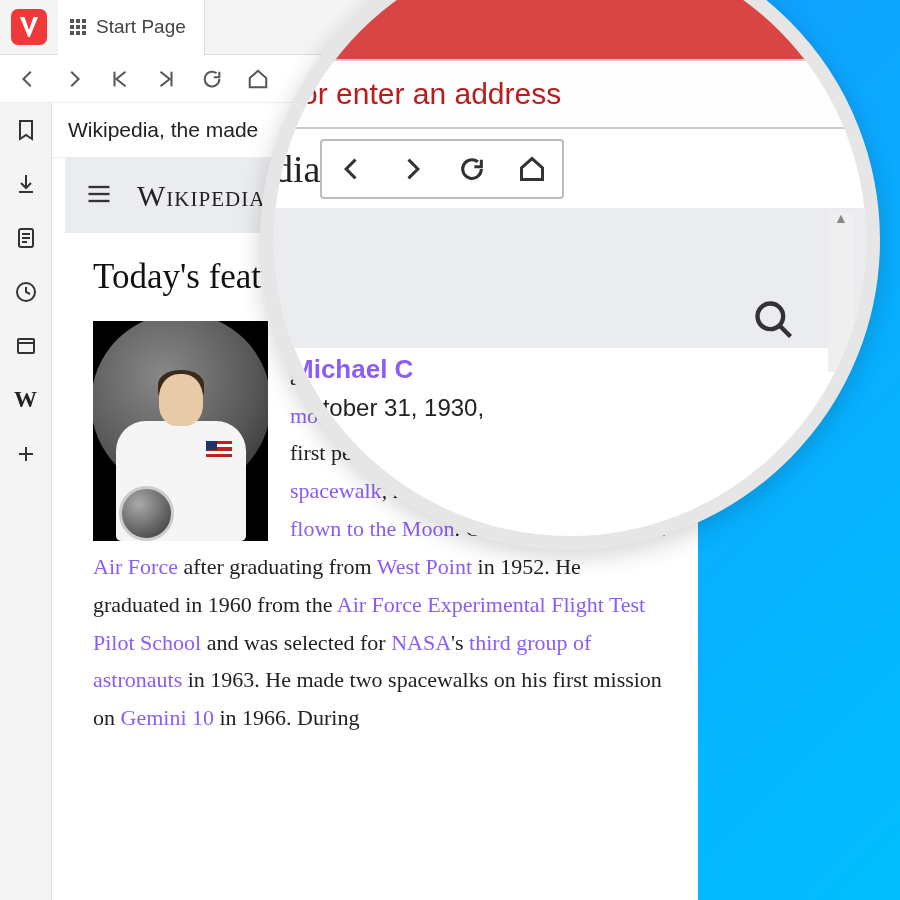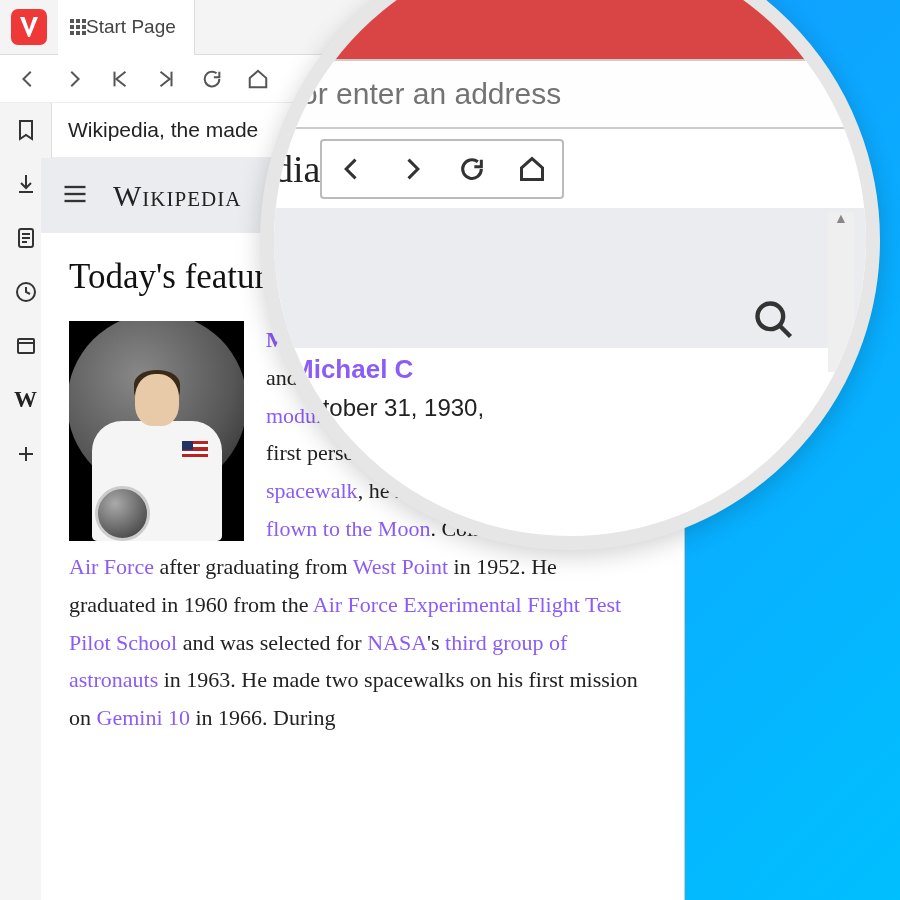--- a/index.html
+++ b/index.html
@@ -40,20 +40,21 @@
   width: 18px; height: 20px;
   background: #fff;
   clip-path: polygon(0 0, 25% 0, 50% 65%, 75% 0, 100% 0, 55% 100%, 45% 100%);
 }
 .tab-strip { display: flex; align-items: center; height: 100%; }
 .tab {
   height: 55px;
   padding: 0 18px 0 12px;
   display: flex;
   align-items: center;
+  gap: 10px;
   background: #fff;
   border-right: 1px solid #ddd;
   font-size: 19px;
   color: #444;
 }
 .apps-icon {
   display: grid;
   grid-template-columns: repeat(3, 4px);
   grid-template-rows: repeat(3, 4px);
   gap: 2px;
@@ -104,21 +105,21 @@
   display: flex;
   align-items: center;
   justify-content: center;
   color: #444;
   cursor: pointer;
 }
 .panel-icon svg { width: 24px; height: 24px; stroke: #333; fill: none; stroke-width: 2; }
 .panel-icon.wiki { font-family: Georgia, serif; font-size: 23px; font-weight: bold; color: #222; }
 .content-area {
   position: absolute;
-  left: 41px; top: 158px;
+  left: 65px; top: 158px;
   width: 633px;
   height: 742px;
   background: #fff;
   overflow: hidden;
 }
 .wiki-header {
   height: 75px;
   background: #eaecf0;
   display: flex;
   align-items: center;
@@ -234,21 +235,21 @@
 .mag-red { height: 115px; background: #d94545; }
 .mag-addr {
   height: 70px;
   border-top: 2px solid #ccc;
   border-bottom: 2px solid #ccc;
   background: #fefefe;
   display: flex;
   align-items: center;
   padding-left: 2px;
   font-size: 30px;
-  color: #737373;
+  color: #b91c1c;
 }
 .mag-row2 {
   height: 79px;
   display: flex;
   align-items: center;
   padding: 0 28px 0 0;
 }
 .mag-dia {
   font-family: "Linux Libertine", Georgia, serif;
   font-size: 38px;

